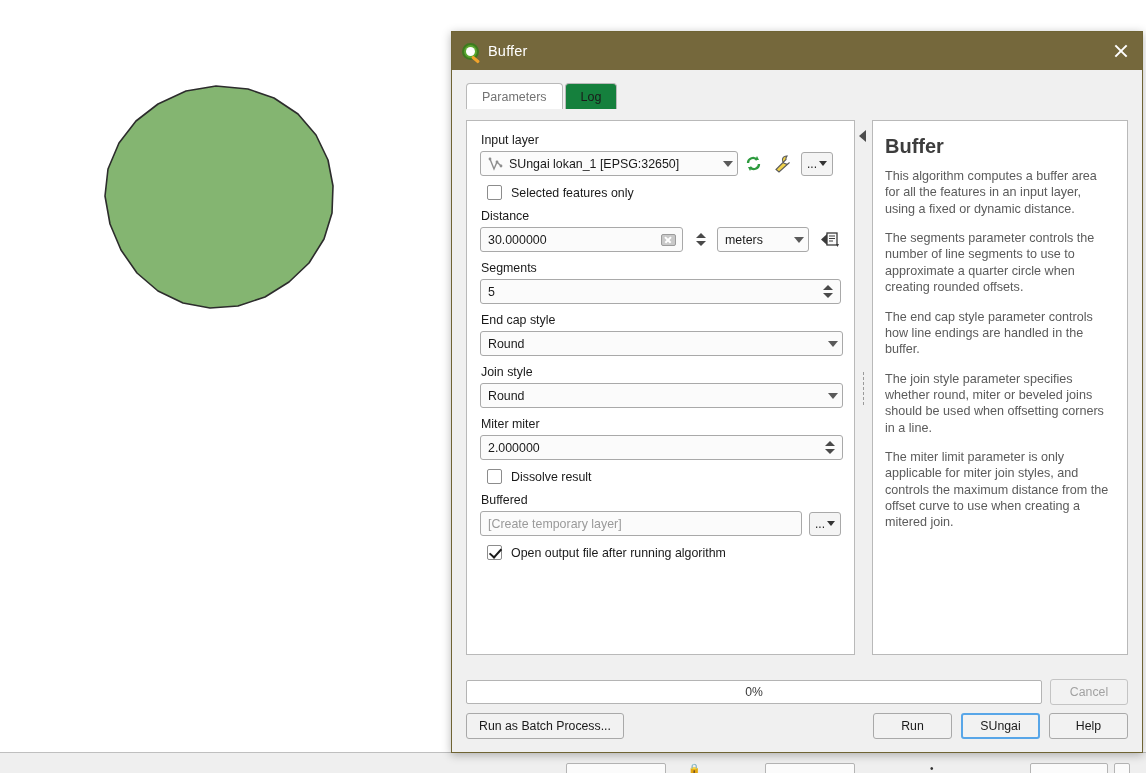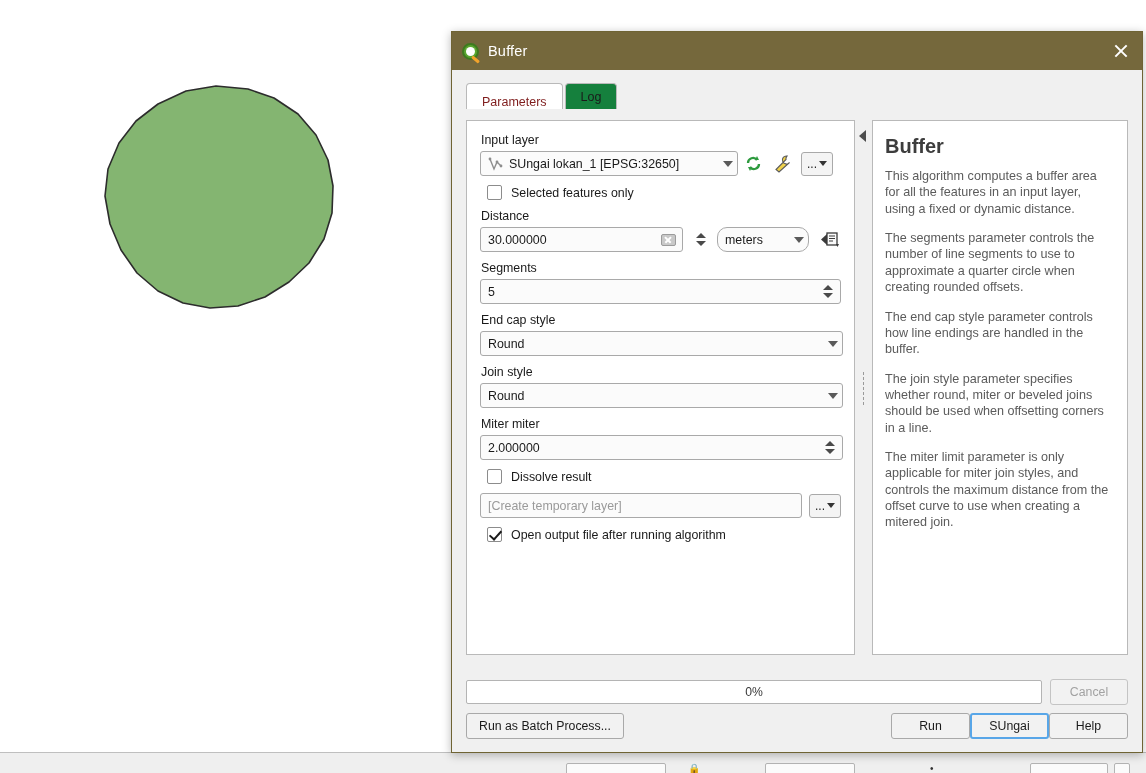--- a/index.html
+++ b/index.html
@@ -84,21 +84,21 @@
     margin: 12px 0 0 14px; height: 27px; position:relative; flex:none;
     display:flex; align-items:flex-end;
   }
   .tab {
     height: 26px; padding: 0 15px; font-size: 12.5px; color:#1a1a1a;
     display:flex; align-items:center;
     border:1px solid #b9b9b9; border-bottom:none;
     border-radius: 4px 4px 0 0; background:#15803d; cursor:pointer;
     position:relative;
   }
-  .tab.active { background:#ffffff; color:#7f1d1d; z-index:2;align-items:flex-end; }
+  .tab.active { background:#ffffff; color:#737373; z-index:2; }
   .tab + .tab { margin-left: 2px; }
 
   
   #content-row { flex:1; display:flex; min-height:0; padding: 12px 14px; }
 
   #params-panel {
     width: 389px; background:#ffffff; border:1px solid #b9b9b9;
     margin-top:-1px; padding: 12px 13px 10px 13px; overflow:hidden;
     position:relative; flex:none;
   }
@@ -217,21 +217,21 @@
     font-size:12.2px; color:#3a3a3a;
   }
   .btn {
     height: 26px; min-width: 74px; padding: 0 12px;
     background:#f2f2f2; border:1px solid #a9a9a9; border-radius:3px;
     font-size:12.3px; color:#1a1a1a; cursor:pointer;
     display:flex; align-items:center; justify-content:center;
   }
   .btn.disabled { color:#a2a2a2; background:#f2f2f2; border-color:#c4c4c4; cursor:default; }
   .btn.focused { border:2px solid #58a6e8; }
-  #buttons-row { display:flex; align-items:center; margin-top: 8px; }
+  #buttons-row { display:flex; align-items:center; margin-top: 8px; gap:9px; }
   #buttons-row .grow { flex:1; }
 </style>
 </head>
 <body>
 
 <div id="root">
 
   <div id="map-canvas">
     <svg id="polygon-layer" width="260" height="250" viewBox="0 0 260 250">
       <polygon id="poly-shape" points="128,4 160,7 186,16 210,32 228,53 240,78 245,104 244,131 236,157 221,181 201,200 177,215 150,224 122,226 95,221 70,209 49,191 33,168 22,142 17,114 20,87 31,61 48,39 70,22 98,9" fill="#84b571" stroke="#2c2c2c" stroke-width="1.6" stroke-linejoin="round"></polygon>
@@ -317,21 +317,21 @@
           <span class="field-label">Distance</span>
           <div class="row" style="gap:6px;">
             <div class="textbox" style="width:208px;">
               <span class="value">30.000000</span>
               <span class="clear-icon"></span>
             </div>
             <span class="spin-buttons">
               <span class="up"></span>
                 <span class="down"></span>
             </span>
-            <div class="combo" style="width:94px;margin-left:2px;border-radius:10px;">
+            <div class="combo" style="width:94px;margin-left:2px;">
               <span class="value">meters</span>
               <span class="caret"></span>
             </div>
             <span class="icon-btn" style="margin-left:4px;">
               <svg width="22" height="19" viewBox="0 0 22 19">
                 <path d="M2,9.5 L8,4 L8,15 z" fill="#3b3b3b"></path>
                 <rect x="8" y="3" width="10" height="12" fill="#fafafa" stroke="#3b3b3b" stroke-width="1.3"></rect>
                 <path d="M10,6 h6 M10,8.5 h6 M10,11 h4" stroke="#3b3b3b" stroke-width="1.1"></path>
                 <path d="M17,14 l3,0 l-1.5,3 z" fill="#3b3b3b"></path>
               </svg>
@@ -378,20 +378,21 @@
             </span>
           </div>
 
           <div class="checkrow">
             <span class="checkbox"></span>
             <span class="label">Dissolve result</span>
           </div>
 
           <div class="spacer-8"></div>
 
+          <span class="field-label">Buffered</span>
           <div class="row" style="gap:7px;">
             <div class="textbox" style="width:330px;">
               <span class="value placeholder">[Create temporary layer]</span>
             </div>
             <div class="tool-btn">
               <span class="dots">...</span>
               <span class="mini-caret"></span>
             </div>
           </div>
 

